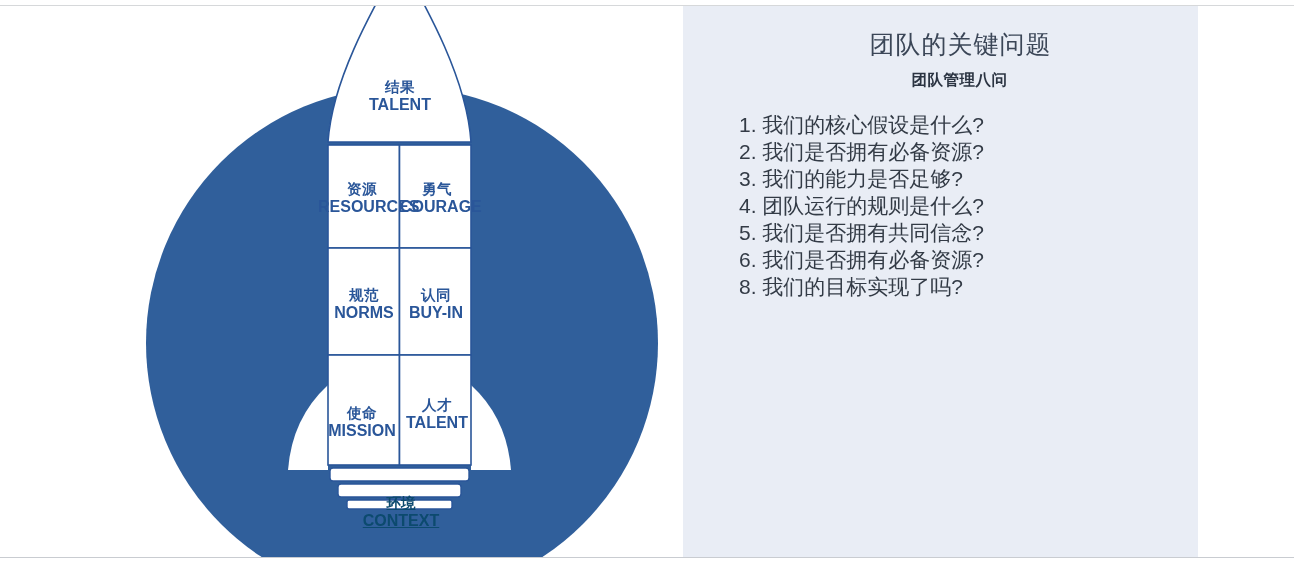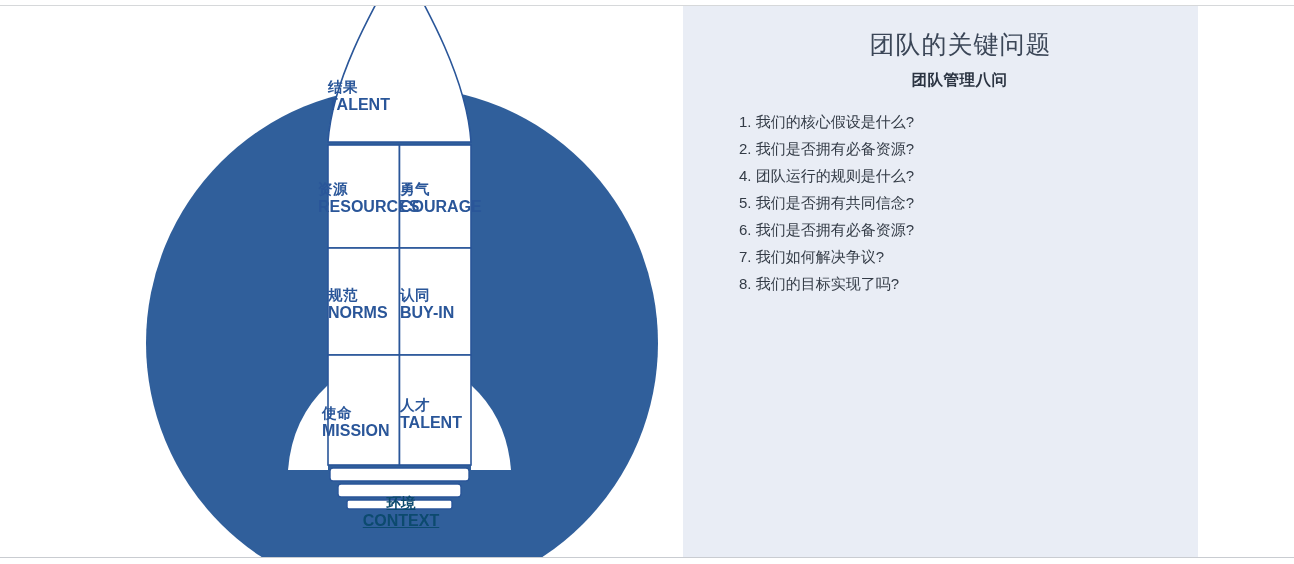--- a/index.html
+++ b/index.html
@@ -22,20 +22,21 @@
 
   
   .slide-left {
     position: absolute; left: 0; top: 6px; width: 683px; height: 551px;
     background: #ffffff; overflow: hidden;
   }
   .rocket-svg { position: absolute; left: 0; top: -6px; }
 
   .cell-label {
     position: absolute;
+    text-align: center;
     color: #2a5699;
     line-height: 1.08;
     font-weight: bold;
     pointer-events: none;
   }
   .cell-label .cn { display: block; font-size: 14.5px; letter-spacing: .4px; }
   .cell-label .en { display: block; font-size: 16px; letter-spacing: 0px; }
 
   .cell-results { left: 328px; top: 74px; width: 144px; }
   .cell-resources { left: 318px; top: 176px; width: 88px; }
@@ -71,21 +72,21 @@
     text-align: center;
     font-size: 15.5px; color: #2b3442; font-weight: bold;
     letter-spacing: .5px;
     padding-left: 38px;
   }
   .q-list {
     position: absolute; left: 56px; top: 108px; width: 440px;
     list-style: none;
   }
   .q-list li {
-    font-size: 15px; color: #333b46; line-height: 1; height: 27px;
+    font-size: 21px; color: #333b46; line-height: 1; height: 27px;
     white-space: nowrap;
   }
   .q-list li .num { display: inline-block; }
   .q-list li .txt { display: inline-block; }
 
   .panel-right-blank {
     position: absolute; left: 1198px; top: 6px; width: 96px; height: 551px;
     background: #ffffff;
   }
 </style>
@@ -161,24 +162,24 @@
     </div>
   </div>
 
   <div class="slide-right">
     <div class="q-title">团队的关键问题</div>
     <div class="q-subtitle">团队管理八问</div>
 
     <ul class="q-list">
       <li><span class="num">1.</span>&nbsp;<span class="txt">我们的核心假设是什么?</span></li>
       <li><span class="num">2.</span>&nbsp;<span class="txt">我们是否拥有必备资源?</span></li>
+      <li><span class="num">3.</span>&nbsp;<span class="txt">我们的能力是否足够?</span></li>
       <li><span class="num">4.</span>&nbsp;<span class="txt">团队运行的规则是什么?</span></li>
       <li><span class="num">5.</span>&nbsp;<span class="txt">我们是否拥有共同信念?</span></li>
       <li><span class="num">6.</span>&nbsp;<span class="txt">我们是否拥有必备资源?</span></li>
-      <li><span class="num">7.</span>&nbsp;<span class="txt">我们如何解决争议?</span></li>
       <li><span class="num">8.</span>&nbsp;<span class="txt">我们的目标实现了吗?</span></li>
     </ul>
   </div>
 
   <div class="panel-right-blank"></div>
 
   <div class="hrule-bottom"></div>
 </div>
 
 </body></html>

